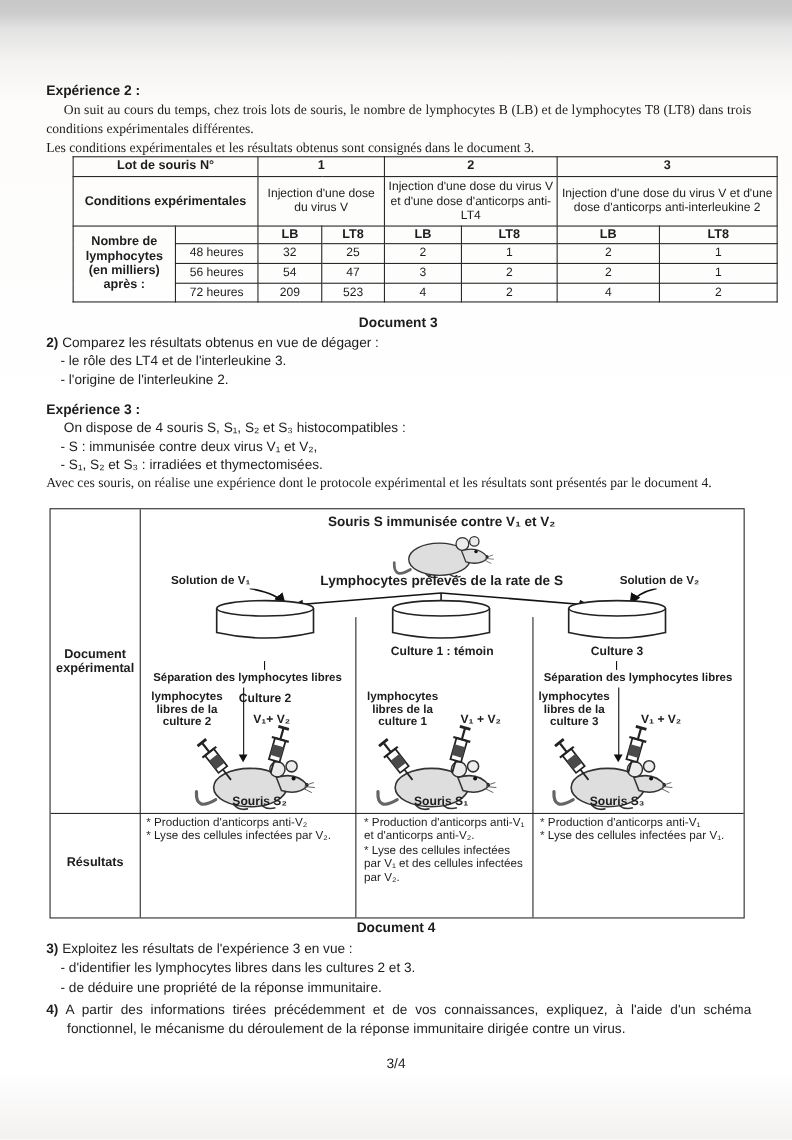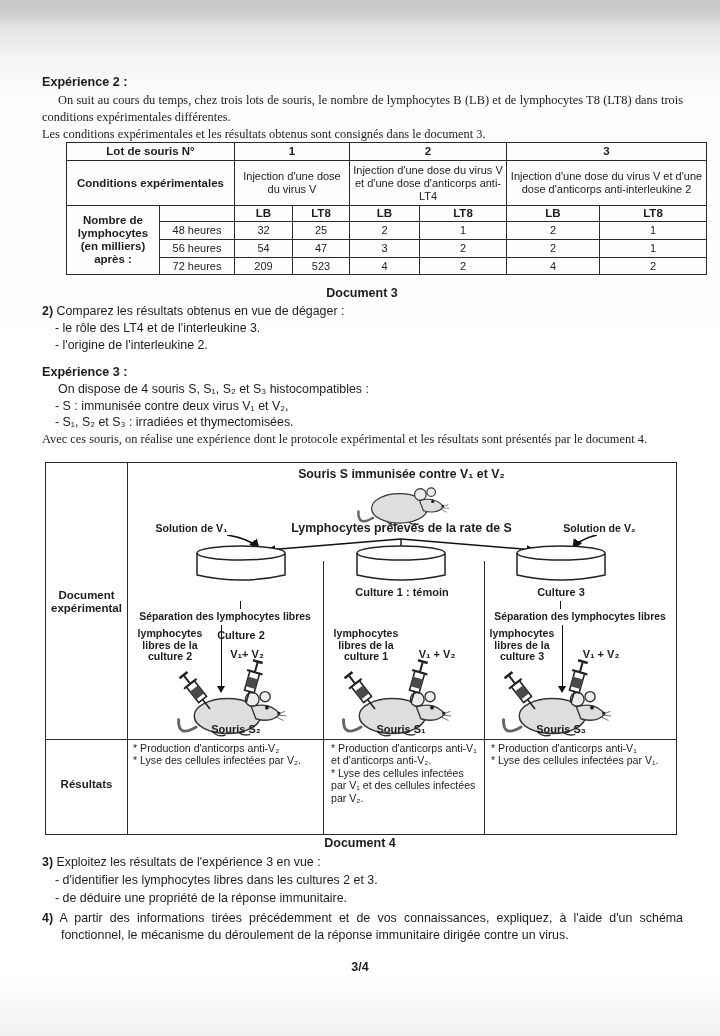--- a/index.html
+++ b/index.html
@@ -33,21 +33,21 @@
   .d4label{font-weight:bold;font-size:11.5px;line-height:13px;text-align:center;}
   .d4title{font-weight:bold;font-size:12.3px;text-align:center;}
   .smalllbl{font-size:10.6px;line-height:11.5px;font-weight:bold;text-align:center;}
   .sep{font-size:10.4px;font-weight:bold;text-align:center;white-space:nowrap;}
   .tick{position:absolute;width:0;border-left:1.4px solid #111;height:8px;}
   .down-arrow{position:absolute;width:0;border-left:1.6px solid #111;}
   .down-arrow::after{content:"";position:absolute;bottom:-6px;left:-5.2px;border:4.5px solid transparent;border-top:7px solid #111;}
   .results-cell{position:absolute;top:277px;height:90px;font-size:10.6px;line-height:12.4px;padding:2px 5px;}
   .results-cell div{margin:0;}
   .just{text-align:justify;}
-  .footer{font-weight:bold;font-size:12.5px;}
+  .footer{font-weight:normal;font-size:12.5px;}
 </style>
 </head>
 <body>
 
 <svg width="0" height="0" style="position:absolute">
   <defs>
     <marker id="ah" markerWidth="9" markerHeight="9" refX="6" refY="3" orient="auto">
       <path d="M0 0 L7 3 L0 6 z" fill="#111"></path>
     </marker>
     <g id="mouse-shape">

